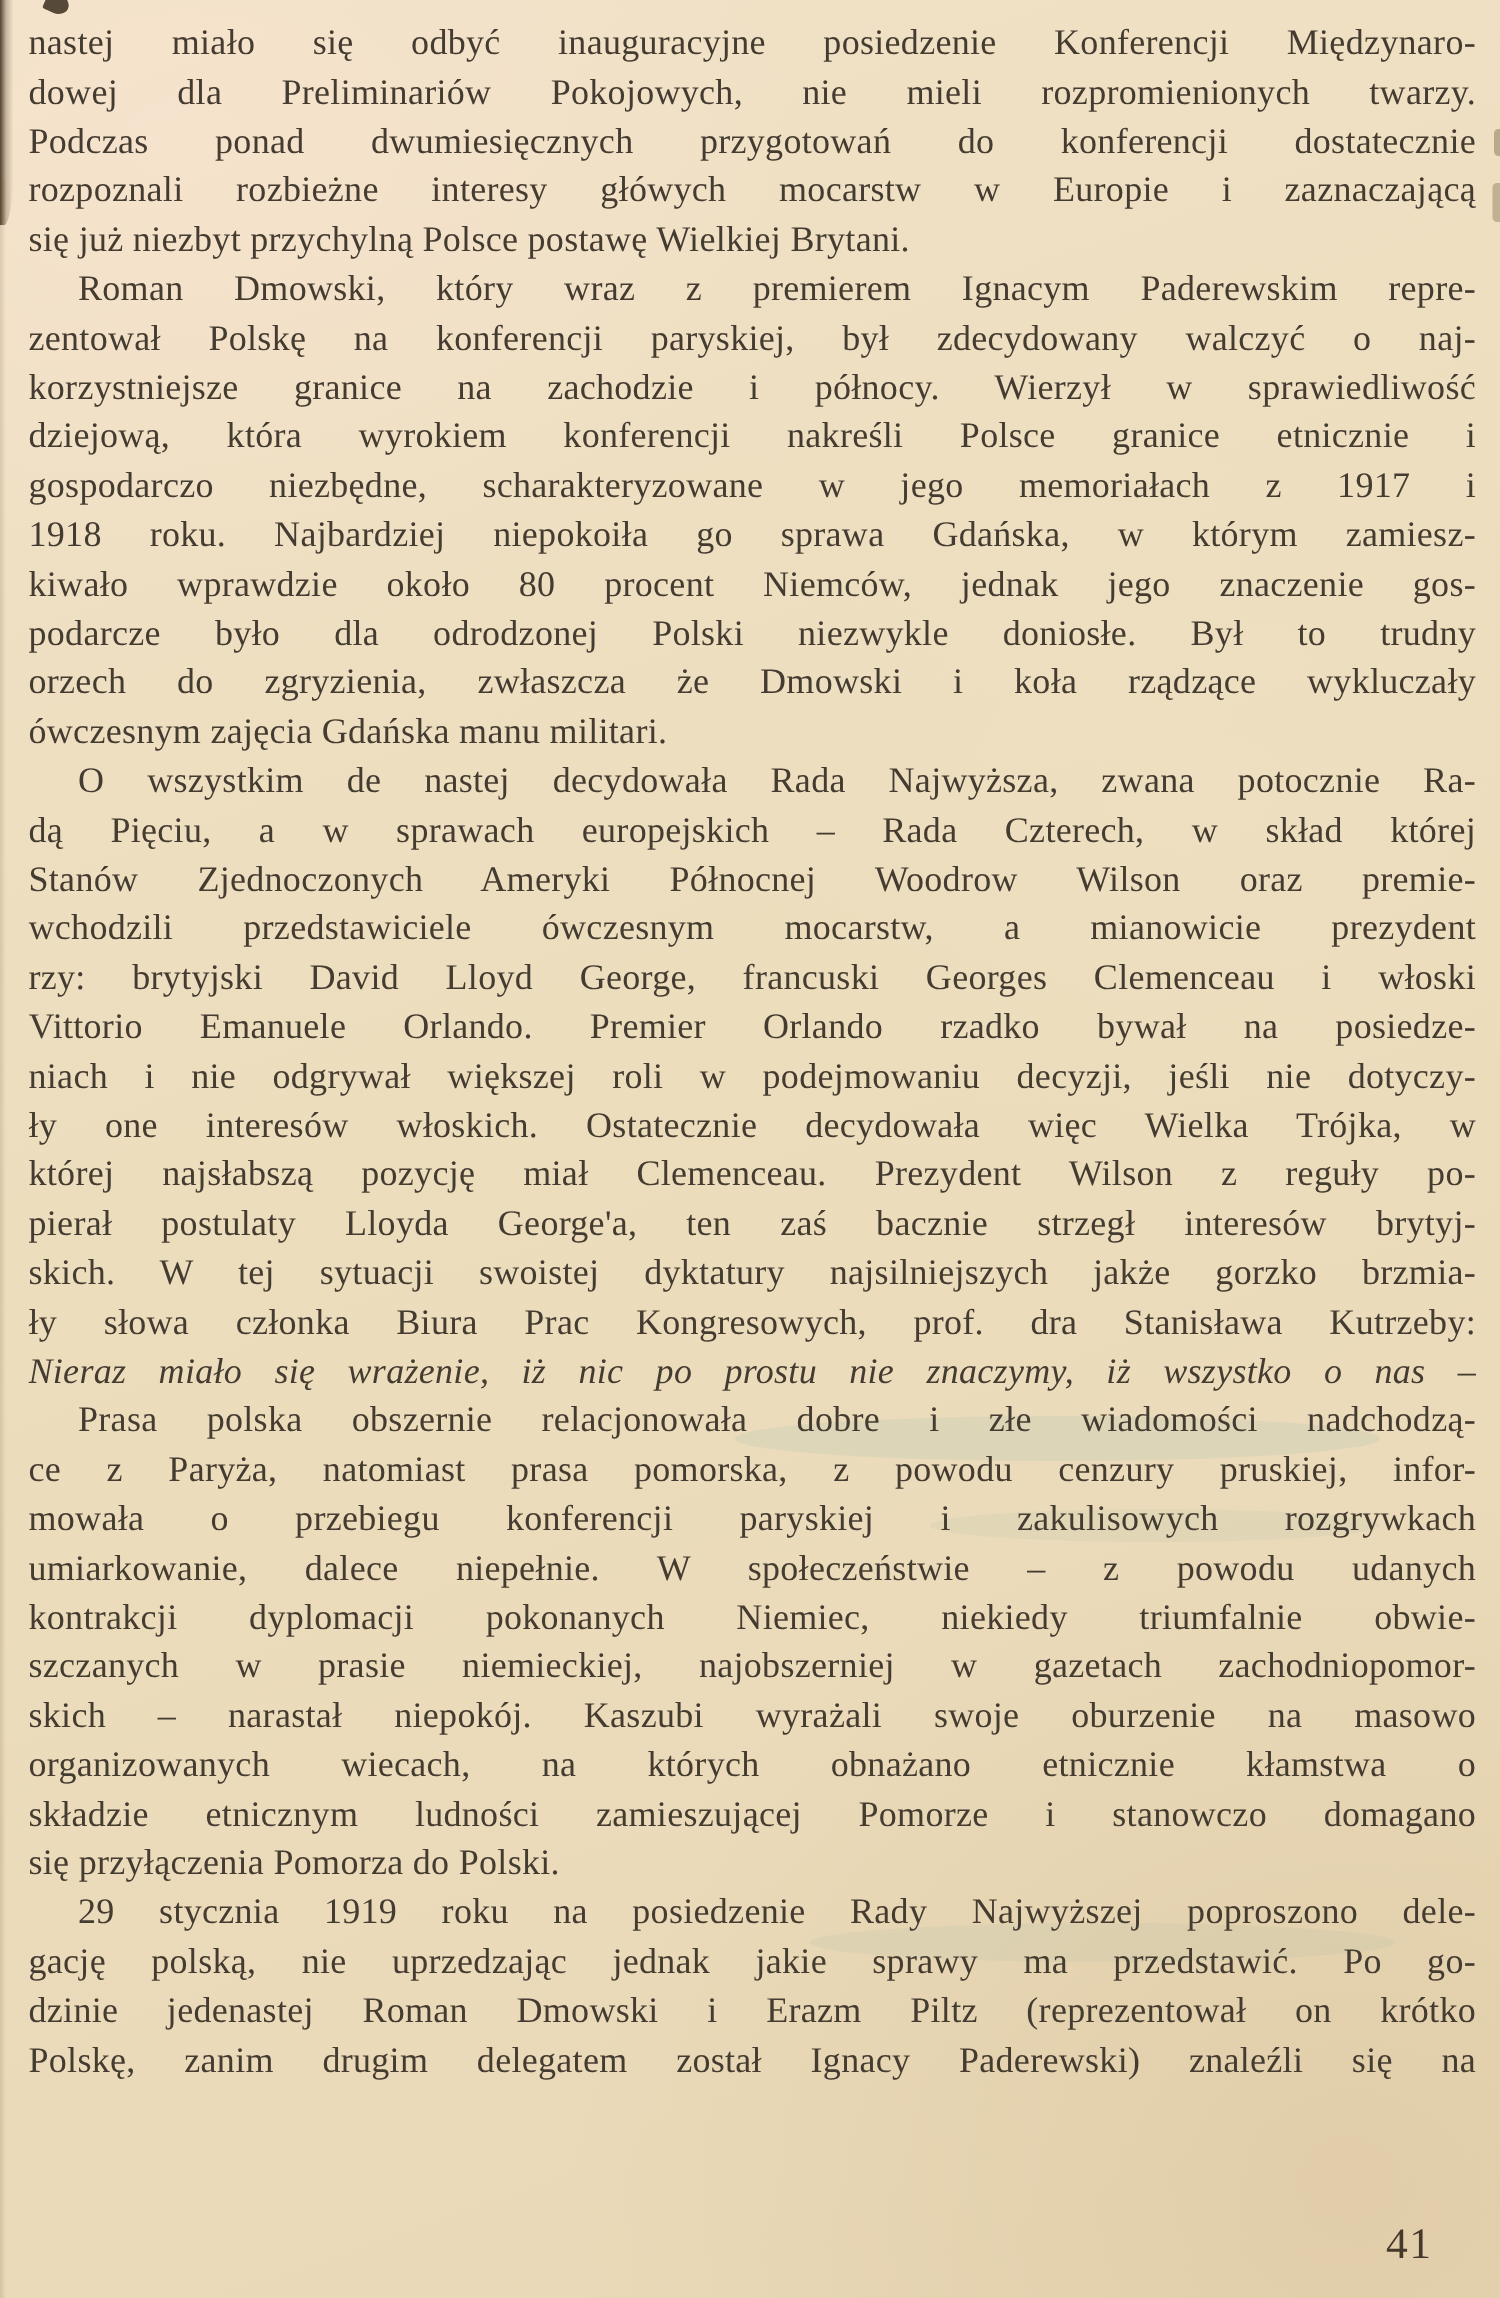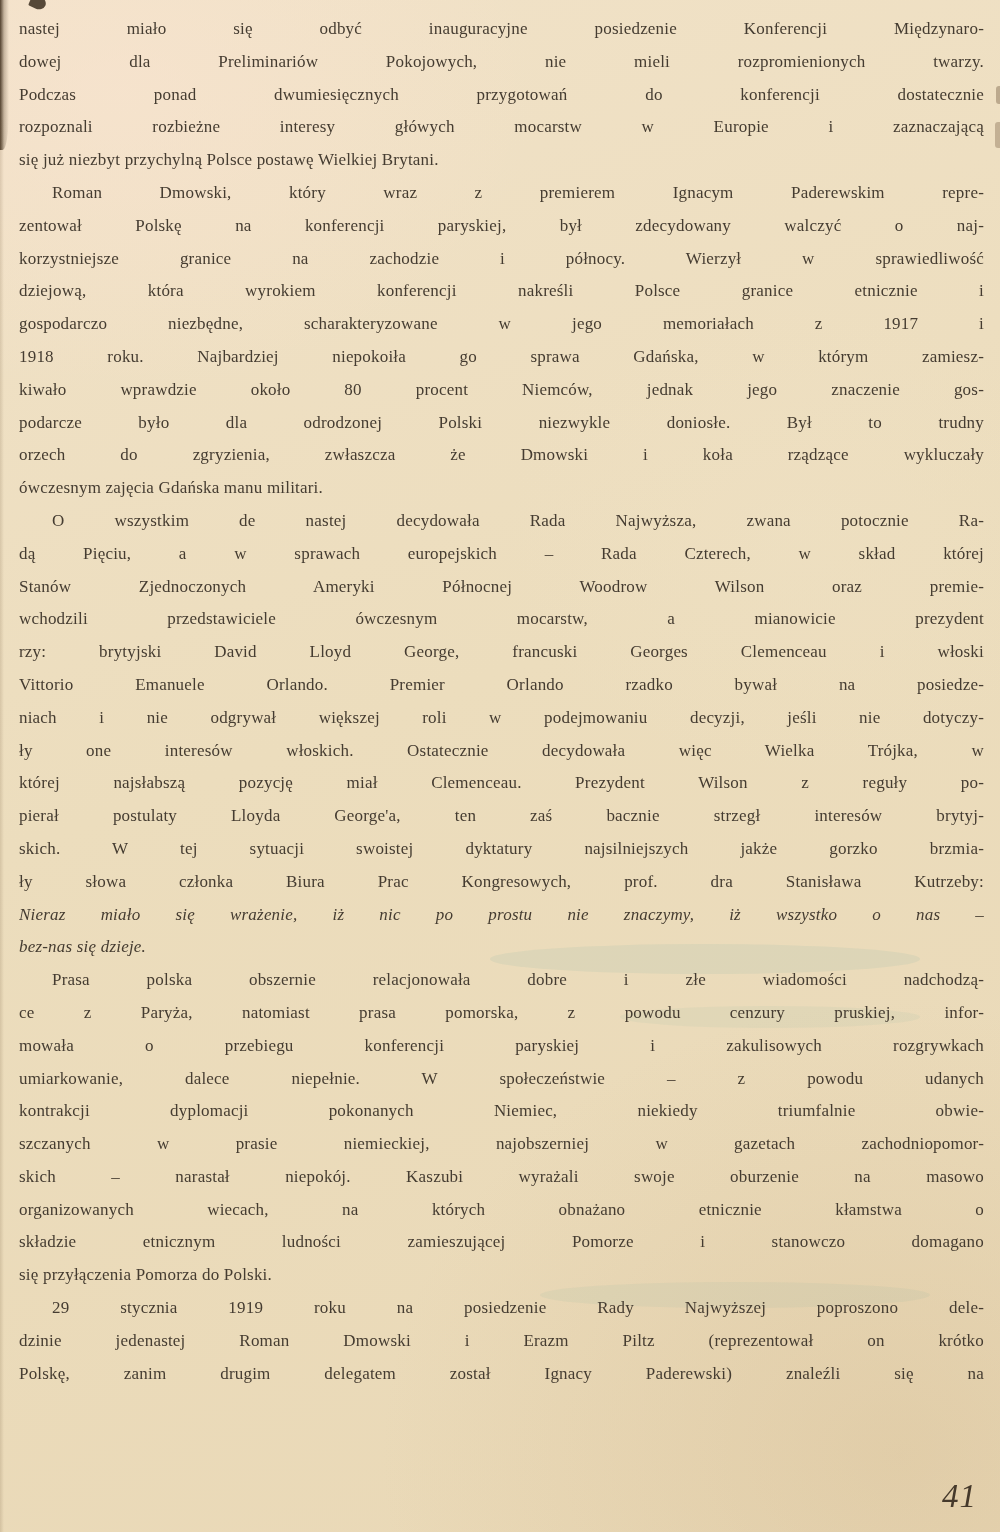--- a/index.html
+++ b/index.html
@@ -69,39 +69,38 @@
     position: absolute;
     left: 19px;
     right: 16px;
     top: 13px;
     color: #453c31;
   }
   .paragraph { margin: 0; padding: 0; }
   .line {
     height: 32.8px;
     line-height: 32.8px;
-    font-size: 17px;
+    font-size: 24px;
     overflow: hidden;
     text-align: justify;
     text-align-last: justify;
     letter-spacing: 0.2px;
   }
   .line.short { text-align-last: left; }
   .line.indent { text-indent: 33px; }
   .line.italic { font-style: italic; }
 
   .page-number {
     position: absolute;
-    right: 23px;
+    right: 45px;
     top: 1477px;
-    font-size: 33px;
+    font-size: 29px;
     line-height: 38px;
     color: #45392b;
     letter-spacing: 1px;
-    font-style: italic;
   }
 </style>
 </head>
 <body>
 
 <div class="gutter-shadow"></div>
 <div class="gutter-faint"></div>
 <div class="corner-fragment"></div>
 <div class="edge-tick-1"></div>
 <div class="edge-tick-2"></div>
@@ -136,34 +135,34 @@
       <div class="line">wchodzili przedstawiciele ówczesnym mocarstw, a mianowicie prezydent</div>
       <div class="line">rzy: brytyjski David Lloyd George, francuski Georges Clemenceau i włoski</div>
       <div class="line">Vittorio Emanuele Orlando. Premier Orlando rzadko bywał na posiedze-</div>
       <div class="line">niach i nie odgrywał większej roli w podejmowaniu decyzji, jeśli nie dotyczy-</div>
       <div class="line">ły one interesów włoskich. Ostatecznie decydowała więc Wielka Trójka, w</div>
       <div class="line">której najsłabszą pozycję miał Clemenceau. Prezydent Wilson z reguły po-</div>
       <div class="line">pierał postulaty Lloyda George'a, ten zaś bacznie strzegł interesów brytyj-</div>
       <div class="line">skich. W tej sytuacji swoistej dyktatury najsilniejszych jakże gorzko brzmia-</div>
       <div class="line">ły słowa członka Biura Prac Kongresowych, prof. dra Stanisława Kutrzeby:</div>
       <div class="line italic">Nieraz miało się wrażenie, iż nic po prostu nie znaczymy, iż wszystko o nas –</div>
-      <div class="line italic short">bez-nas się dzieje.</div>
     </div>
     <div class="paragraph">
       <div class="line indent">Prasa polska obszernie relacjonowała dobre i złe wiadomości nadchodzą-</div>
       <div class="line">ce z Paryża, natomiast prasa pomorska, z powodu cenzury pruskiej, infor-</div>
       <div class="line">mowała o przebiegu konferencji paryskiej i zakulisowych rozgrywkach</div>
       <div class="line">umiarkowanie, dalece niepełnie. W społeczeństwie – z powodu udanych</div>
       <div class="line">kontrakcji dyplomacji pokonanych Niemiec, niekiedy triumfalnie obwie-</div>
       <div class="line">szczanych w prasie niemieckiej, najobszerniej w gazetach zachodniopomor-</div>
       <div class="line">skich – narastał niepokój. Kaszubi wyrażali swoje oburzenie na masowo</div>
       <div class="line">organizowanych wiecach, na których obnażano etnicznie kłamstwa o</div>
       <div class="line">składzie etnicznym ludności zamieszującej Pomorze i stanowczo domagano</div>
       <div class="line short">się przyłączenia Pomorza do Polski.</div>
     </div>
     <div class="paragraph">
       <div class="line indent">29 stycznia 1919 roku na posiedzenie Rady Najwyższej poproszono dele-</div>
+      <div class="line">gację polską, nie uprzedzając jednak jakie sprawy ma przedstawić. Po go-</div>
       <div class="line">dzinie jedenastej Roman Dmowski i Erazm Piltz (reprezentował on krótko</div>
       <div class="line">Polskę, zanim drugim delegatem został Ignacy Paderewski) znaleźli się na</div>
     </div>
   </div>
 
 <div class="page-number">41</div>
 
 </body></html>

